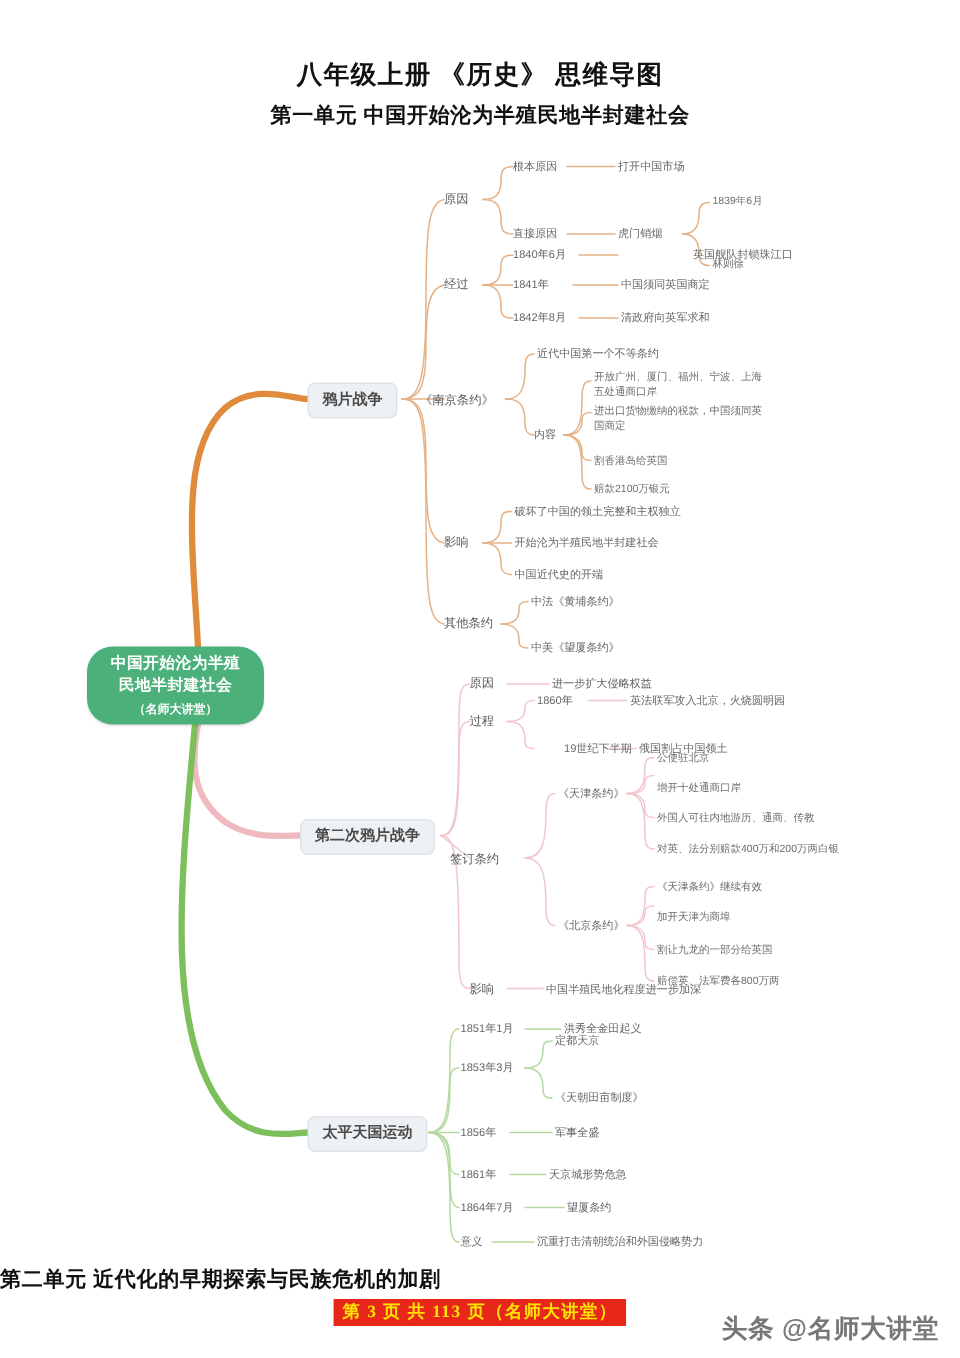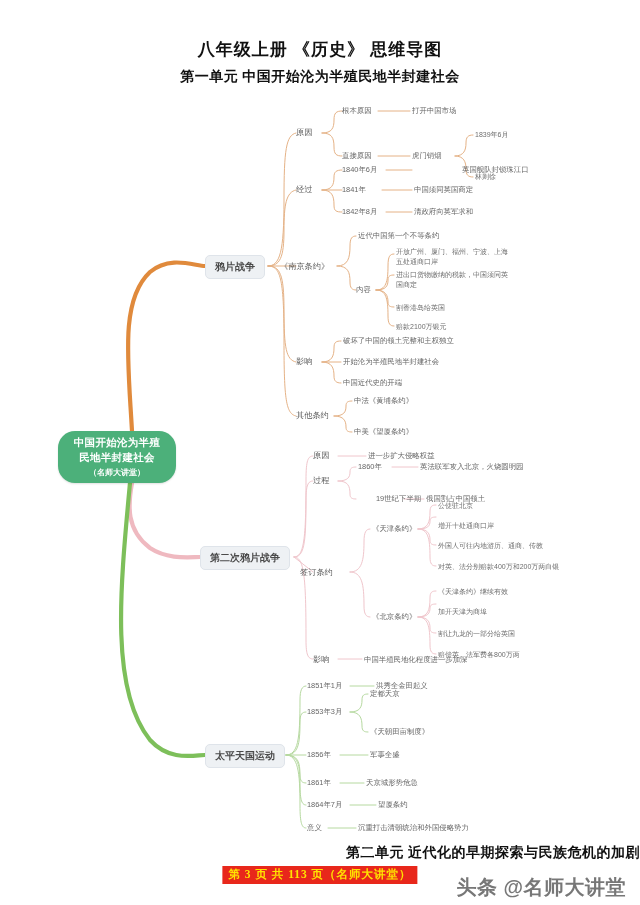--- a/index.html
+++ b/index.html
@@ -22,34 +22,34 @@
     font-weight:700; font-size:17px; letter-spacing:1px; color:#111;
   }
   .doc-subtitle {
     position:absolute; left:0; top:68px; width:640px;
     text-align:center;
     font-family:"Liberation Serif","DejaVu Serif",serif;
     font-weight:700; font-size:14px; letter-spacing:.5px; color:#111;
   }
   .footer-title {
     position:absolute; left:0; top:844px; width:640px;
-    text-align:right;
+    text-align:left;
     font-family:"Liberation Serif","DejaVu Serif",serif;
     font-weight:700; font-size:14px; letter-spacing:.5px; color:#111;
   }
   .page-badge {
     position:absolute; left:50%; transform:translateX(-50%); top:866px;
     background:#e8271b; color:#ffe400;
     font-family:"Liberation Serif","DejaVu Serif",serif;
     font-weight:700; font-size:11.5px; letter-spacing:1px;
     padding:1px 6px 2px 6px; white-space:nowrap;
   }
   .watermark {
     position:absolute; right:14px; top:874px;
-    font-size:20px; font-weight:700; color:#5a5a5a; opacity:.82;
+    font-size:17px; font-weight:700; color:#5a5a5a; opacity:.82;
     letter-spacing:.5px; white-space:nowrap;
   }
 
   
   #links { position:absolute; left:0; top:0; width:640px; height:905px; }
 
   
   .node { position:absolute; white-space:nowrap; }
 
   .root {

